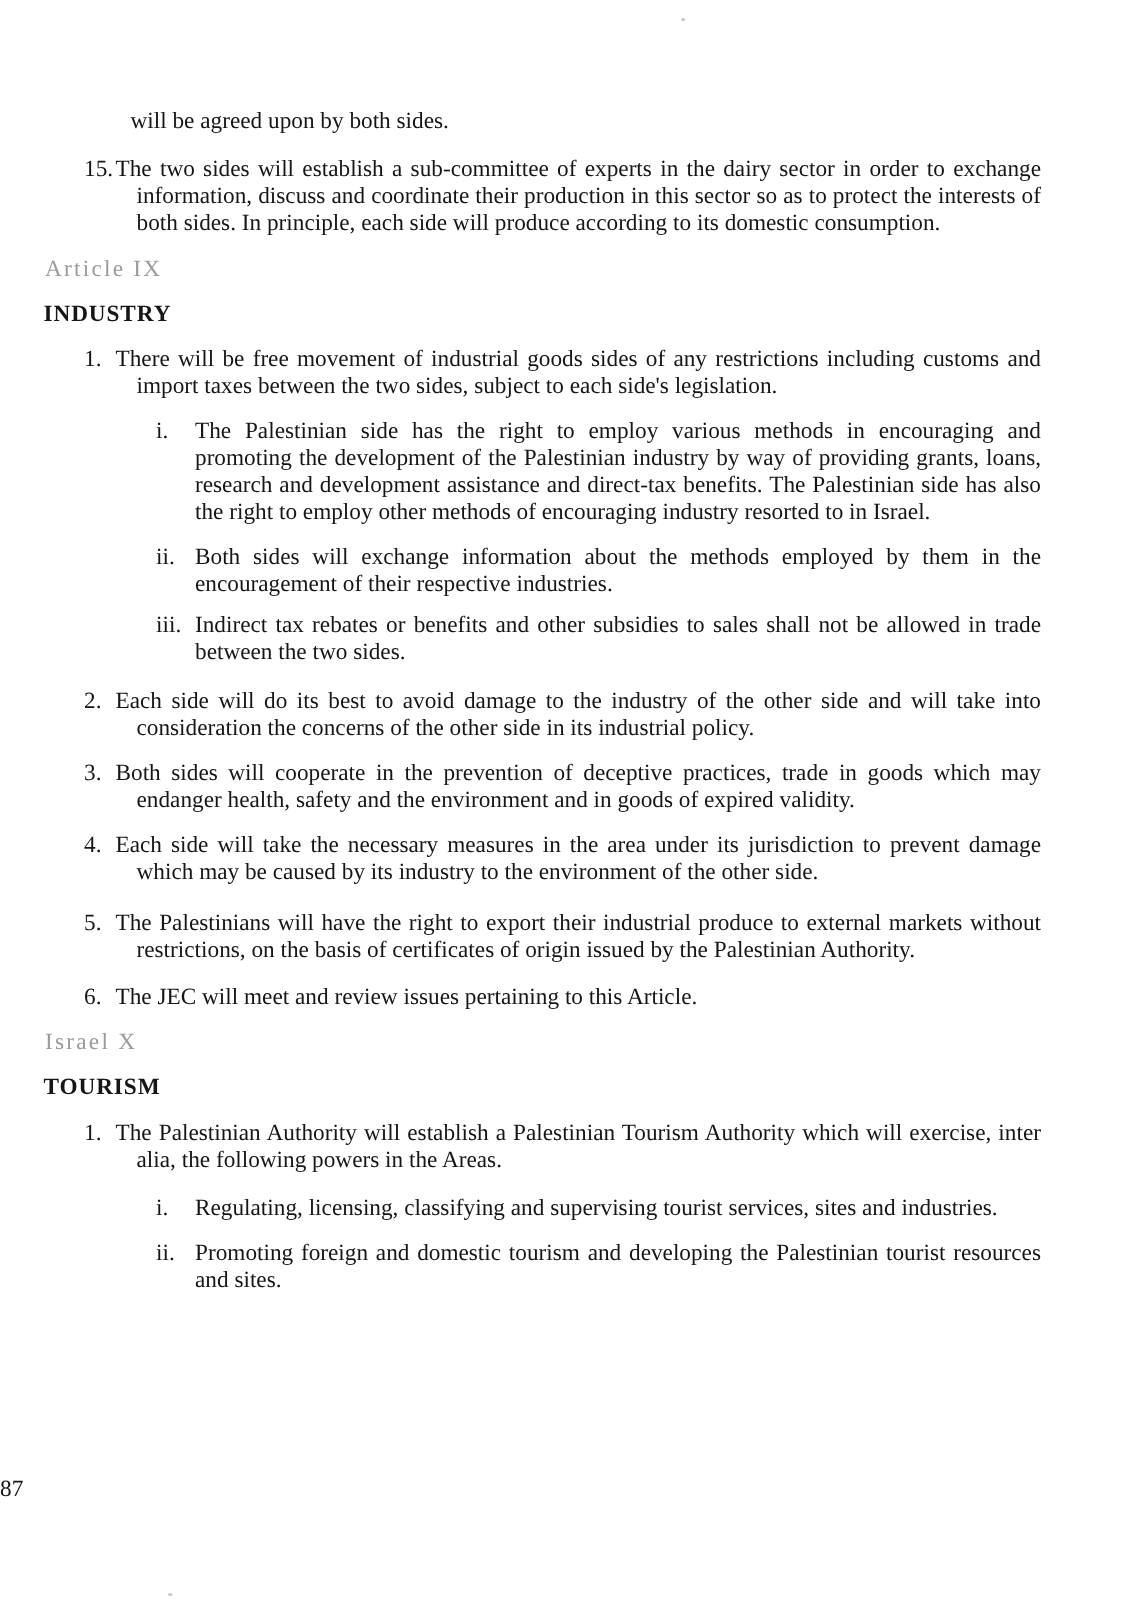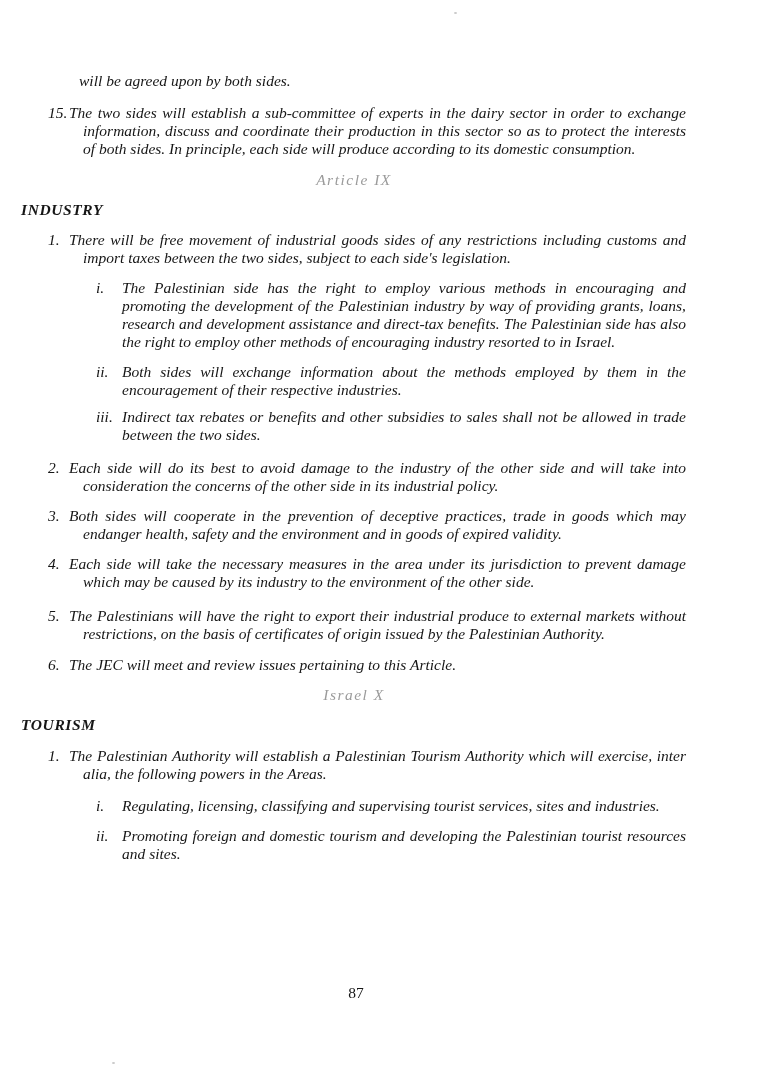--- a/index.html
+++ b/index.html
@@ -9,56 +9,54 @@
     height: 1078px;
     background: #ffffff;
     font-family: "Liberation Serif", "DejaVu Serif", serif;
     font-size: 15.5px;
     line-height: 18px;
     color: #161616;
     overflow: hidden;
   }
   .content {
     position: absolute;
-    left: 4px;
+    left: 12px;
     top: 72px;
     width: 682px;
-    font-style: italic;
   }
   .blk { text-align: justify; margin-top: 12px; }
   .cont { margin-left: 75px; margin-top: 0; text-align: left; }
   .l1 { margin-left: 79px; text-indent: -35px; }
   .l1 .marker { display: inline-block; width: 21px; text-indent: 0; }
   .l2 { margin-left: 118px; text-indent: -26px; }
   .l2 .marker { display: inline-block; width: 26px; text-indent: 0; }
   .art {
     margin-left: 18px;
     color: #9b9b9b;
     letter-spacing: 1.5px;
     filter: blur(0.4px);
-    text-align: center;
+    text-align: left;
   }
   .hd {
     margin-left: 17px;
     font-weight: bold;
     letter-spacing: 0.6px;
     text-align: left;
   }
   .mt9 { margin-top: 9px; }
   .mt10 { margin-top: 16px; }
   .mt11 { margin-top: 14px; }
   .mt13 { margin-top: 13px; }
   .mt14 { }
   .mt15 { margin-top: 15px; }
   .pagenum {
     position: absolute;
     top: 984px;
     left: 0;
     width: 712px;
-    text-align: center;
     font-size: 15.5px;
   }
   .speck {
     position: absolute;
     width: 3px;
     height: 2px;
     background: #c9c9c9;
     border-radius: 50%;
   }
   .speck-top { left: 454px; top: 12px; }

